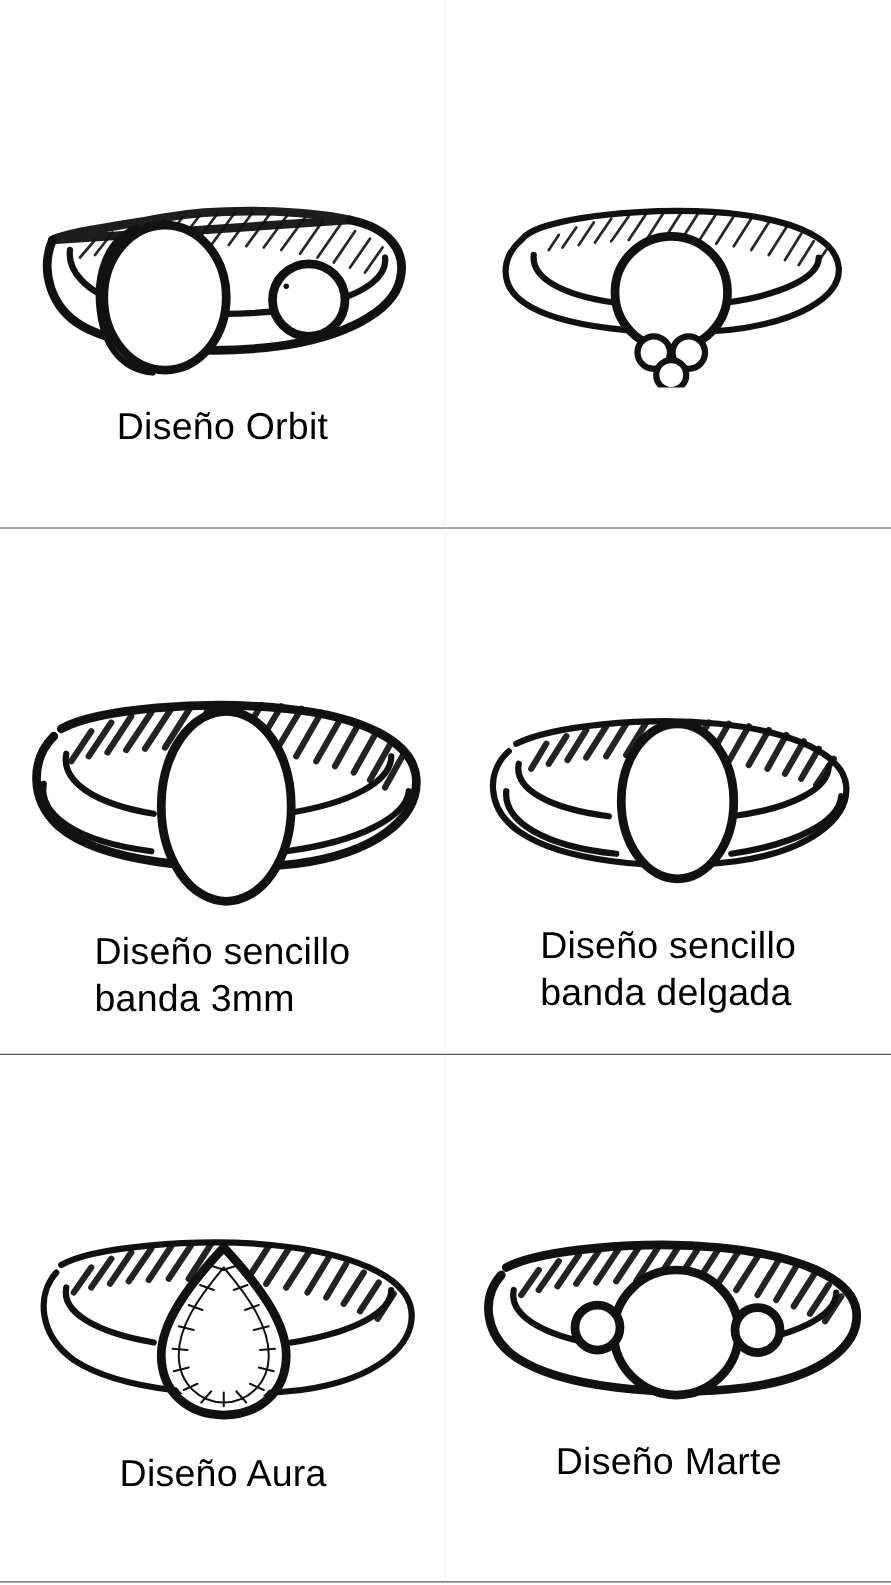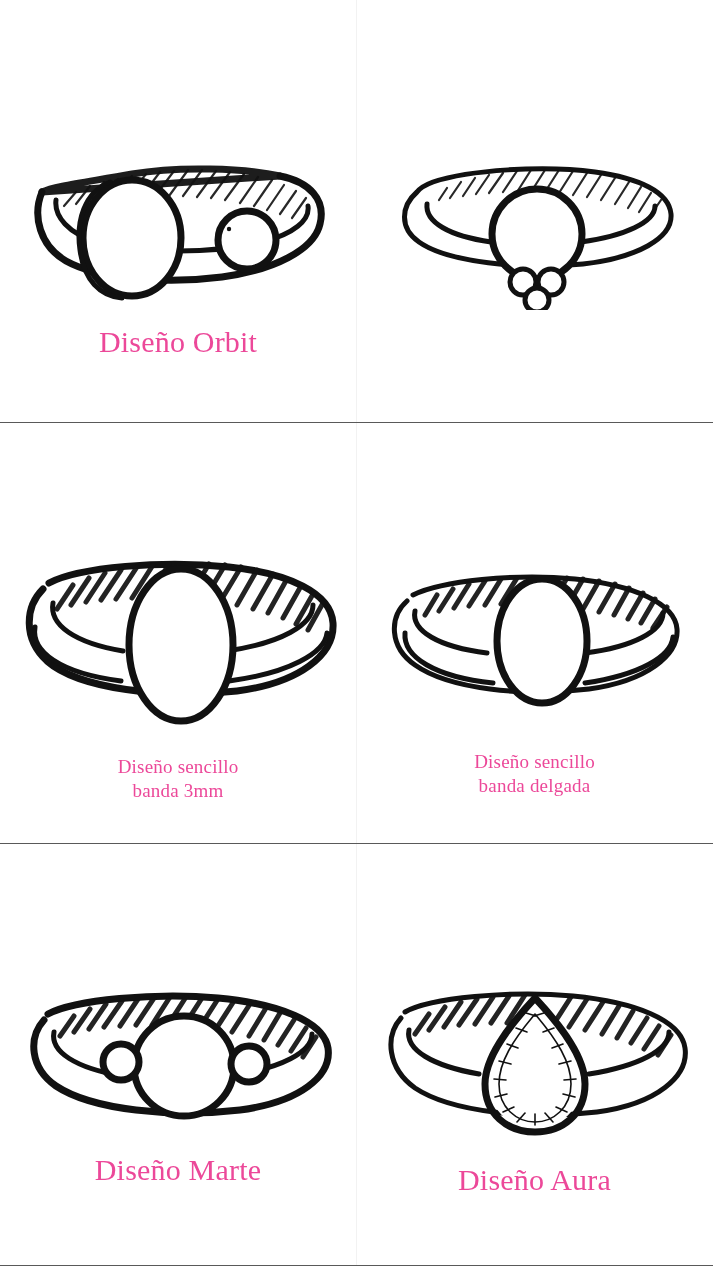--- a/index.html
+++ b/index.html
@@ -70,35 +70,34 @@
     justify-content: flex-start;
     background: #ffffff;
   }
   .cell.right { width: 357px; }
 
   .sketch {
     display: block;
   }
 
   .caption {
-    text-align: center;
-    font-family: Liberation Serif, serif;
+    font-family: Liberation Sans, sans-serif;
     font-weight: 400;
-    color: #ec4899;
+    color: #000000;
     letter-spacing: 0.2px;
     line-height: 1.28;
     white-space: pre-line;
   }
 
   
   .row-1 .sketch   { margin-top: 130px; }
   .row-1 .caption  { margin-top: 18px; font-size: 30px; }
 
   .row-2 .sketch   { margin-top: 100px; }
-  .row-2 .caption  { margin-top: 22px;  font-size: 19px; }
+  .row-2 .caption  { margin-top: 10px;  font-size: 30px; }
 
   .row-3 .sketch   { margin-top: 120px; }
   .row-3 .caption  { margin-top: 22px;  font-size: 30px; }
 
   
   .ink      { fill: none; stroke: #111111; stroke-linecap: round; stroke-linejoin: round; }
   .ink-thick{ stroke-width: 7; }
   .ink-med  { stroke-width: 5; }
   .ink-thin { stroke-width: 2.2; }
   .ink-hair { stroke-width: 1.6; }
@@ -269,20 +268,75 @@
       <div class="caption">Diseño sencillo
 banda delgada</div>
     </div>
   </div>
 
   <div class="row-divider div-2"></div>
   <div class="col-divider cdiv-2"></div>
 
   <div class="row row-3">
 
+    <div class="cell right">
+      <svg class="sketch" width="320" height="175" viewBox="0 0 320 175" aria-hidden="true">
+
+        <path class="ink ink-med" d="M26 54 C10 72 12 104 40 124 C76 148 154 156 222 148 C282 140 314 112 310 84 C306 56 260 38 198 32 C136 26 54 34 30 48"></path>
+
+        <path class="ink ink-med" d="M34 66 C30 86 58 102 104 110"></path>
+        <path class="ink ink-med" d="M214 110 C264 102 294 86 294 68"></path>
+
+        <g class="ink ink-med" opacity="0.92">
+          <path d="M54 50 L40 70"></path>
+            <path d="M70 43 L54 66"></path>
+            <path d="M86 38 L69 63"></path>
+          <path d="M102 35 L84 61"></path>
+            <path d="M118 33 L100 60"></path>
+            <path d="M134 32 L116 59"></path>
+          <path d="M150 31 L132 59"></path>
+            <path d="M196 33 L178 61"></path>
+            <path d="M212 35 L194 63"></path>
+          <path d="M228 38 L210 66"></path>
+            <path d="M244 42 L227 70"></path>
+            <path d="M258 47 L242 74"></path>
+          <path d="M272 54 L256 79"></path>
+            <path d="M284 62 L269 85"></path>
+            <path d="M296 71 L283 91"></path>
+        </g>
+
+        <path class="paper" d="M160 36 C186 66 206 94 206 118 C206 146 186 164 160 164 C134 164 114 146 114 118 C114 94 134 66 160 36 Z"></path>
+
+        <path class="ink ink-thick" d="M160 34 C188 64 210 94 210 120 C210 150 188 168 160 168 C132 168 110 150 110 120 C110 94 132 64 160 34 Z"></path>
+
+        <g class="ink ink-hair" stroke="#ffffff" stroke-width="2.6">
+          <path d="M151 49 L161 52"></path>
+          <path d="M141 64 L152 68"></path>
+          <path d="M132 80 L143 84"></path>
+          <path d="M124 97 L136 100"></path>
+          <path d="M119 115 L131 116"></path>
+          <path d="M120 133 L132 130"></path>
+          <path d="M128 148 L139 143"></path>
+          <path d="M142 158 L150 149"></path>
+          <path d="M160 161 L160 150"></path>
+          <path d="M178 158 L170 149"></path>
+          <path d="M192 148 L181 143"></path>
+          <path d="M200 133 L188 130"></path>
+          <path d="M201 115 L189 116"></path>
+          <path d="M196 97 L184 100"></path>
+          <path d="M188 80 L177 84"></path>
+          <path d="M179 64 L168 68"></path>
+          <path d="M169 49 L159 52"></path>
+        </g>
+
+        <path class="ink ink-hair" d="M160 50 C182 76 196 98 196 120 C196 144 178 158 160 158 C142 158 124 144 124 120 C124 98 138 76 160 50 Z"></path>
+      </svg>
+      <div class="caption">Diseño Aura</div>
+    </div>
+
     <div class="cell">
       <svg class="sketch" width="320" height="165" viewBox="0 0 320 165" aria-hidden="true">
 
         <path class="ink ink-thick" d="M26 56 C10 74 12 104 38 122 C74 146 154 154 222 146 C282 138 314 112 310 84 C306 58 262 40 200 34 C138 28 56 36 30 50"></path>
 
         <path class="ink ink-med" d="M36 68 C32 88 58 104 104 112"></path>
         <path class="ink ink-med" d="M212 112 C264 104 294 88 294 70"></path>
 
         <g class="ink ink-med" opacity="0.92">
           <path d="M56 52 L42 72"></path>
@@ -308,73 +362,18 @@
         <circle class="ink ink-thick" cx="166" cy="102" r="50"></circle>
 
         <circle class="paper" cx="103" cy="98" r="18"></circle>
         <circle class="ink ink-thick" cx="103" cy="98" r="18"></circle>
 
         <circle class="paper" cx="231" cy="100" r="18"></circle>
         <circle class="ink ink-thick" cx="231" cy="100" r="18"></circle>
       </svg>
       <div class="caption">Diseño Marte</div>
     </div>
-
-    <div class="cell right">
-      <svg class="sketch" width="320" height="175" viewBox="0 0 320 175" aria-hidden="true">
-
-        <path class="ink ink-med" d="M26 54 C10 72 12 104 40 124 C76 148 154 156 222 148 C282 140 314 112 310 84 C306 56 260 38 198 32 C136 26 54 34 30 48"></path>
-
-        <path class="ink ink-med" d="M34 66 C30 86 58 102 104 110"></path>
-        <path class="ink ink-med" d="M214 110 C264 102 294 86 294 68"></path>
-
-        <g class="ink ink-med" opacity="0.92">
-          <path d="M54 50 L40 70"></path>
-            <path d="M70 43 L54 66"></path>
-            <path d="M86 38 L69 63"></path>
-          <path d="M102 35 L84 61"></path>
-            <path d="M118 33 L100 60"></path>
-            <path d="M134 32 L116 59"></path>
-          <path d="M150 31 L132 59"></path>
-            <path d="M196 33 L178 61"></path>
-            <path d="M212 35 L194 63"></path>
-          <path d="M228 38 L210 66"></path>
-            <path d="M244 42 L227 70"></path>
-            <path d="M258 47 L242 74"></path>
-          <path d="M272 54 L256 79"></path>
-            <path d="M284 62 L269 85"></path>
-            <path d="M296 71 L283 91"></path>
-        </g>
-
-        <path class="paper" d="M160 36 C186 66 206 94 206 118 C206 146 186 164 160 164 C134 164 114 146 114 118 C114 94 134 66 160 36 Z"></path>
-
-        <path class="ink ink-thick" d="M160 34 C188 64 210 94 210 120 C210 150 188 168 160 168 C132 168 110 150 110 120 C110 94 132 64 160 34 Z"></path>
-
-        <g class="ink ink-hair" stroke="#ffffff" stroke-width="2.6">
-          <path d="M151 49 L161 52"></path>
-          <path d="M141 64 L152 68"></path>
-          <path d="M132 80 L143 84"></path>
-          <path d="M124 97 L136 100"></path>
-          <path d="M119 115 L131 116"></path>
-          <path d="M120 133 L132 130"></path>
-          <path d="M128 148 L139 143"></path>
-          <path d="M142 158 L150 149"></path>
-          <path d="M160 161 L160 150"></path>
-          <path d="M178 158 L170 149"></path>
-          <path d="M192 148 L181 143"></path>
-          <path d="M200 133 L188 130"></path>
-          <path d="M201 115 L189 116"></path>
-          <path d="M196 97 L184 100"></path>
-          <path d="M188 80 L177 84"></path>
-          <path d="M179 64 L168 68"></path>
-          <path d="M169 49 L159 52"></path>
-        </g>
-
-        <path class="ink ink-hair" d="M160 50 C182 76 196 98 196 120 C196 144 178 158 160 158 C142 158 124 144 124 120 C124 98 138 76 160 50 Z"></path>
-      </svg>
-      <div class="caption">Diseño Aura</div>
-    </div>
   </div>
 
   <div class="row-divider div-3"></div>
   <div class="col-divider cdiv-3"></div>
 
 </div>
 
 </body></html>

